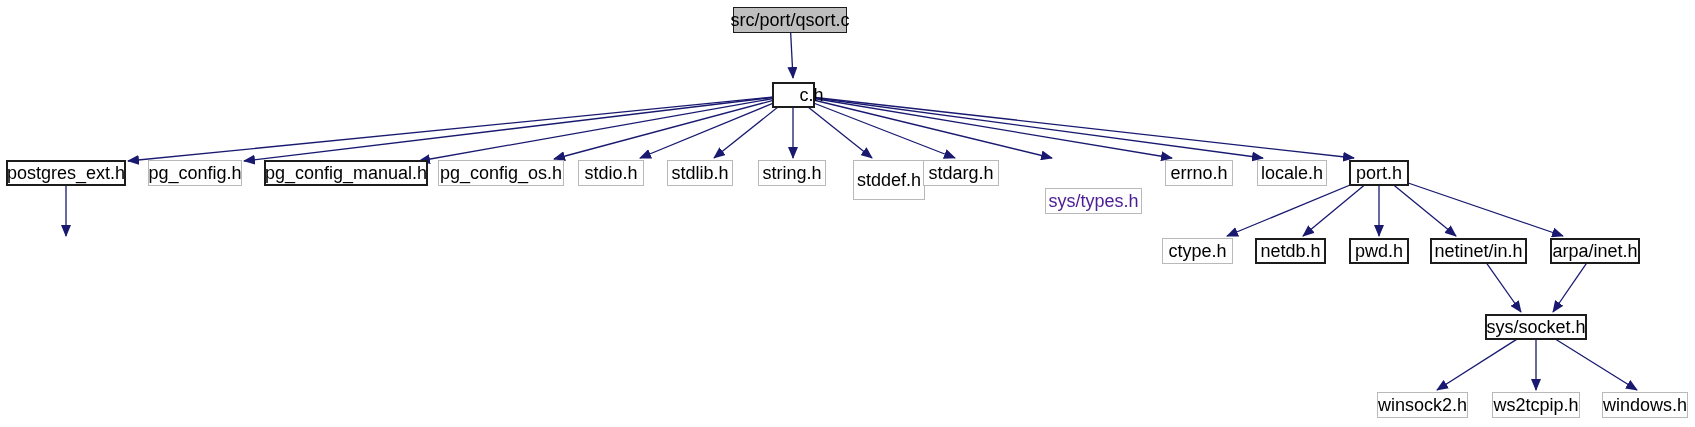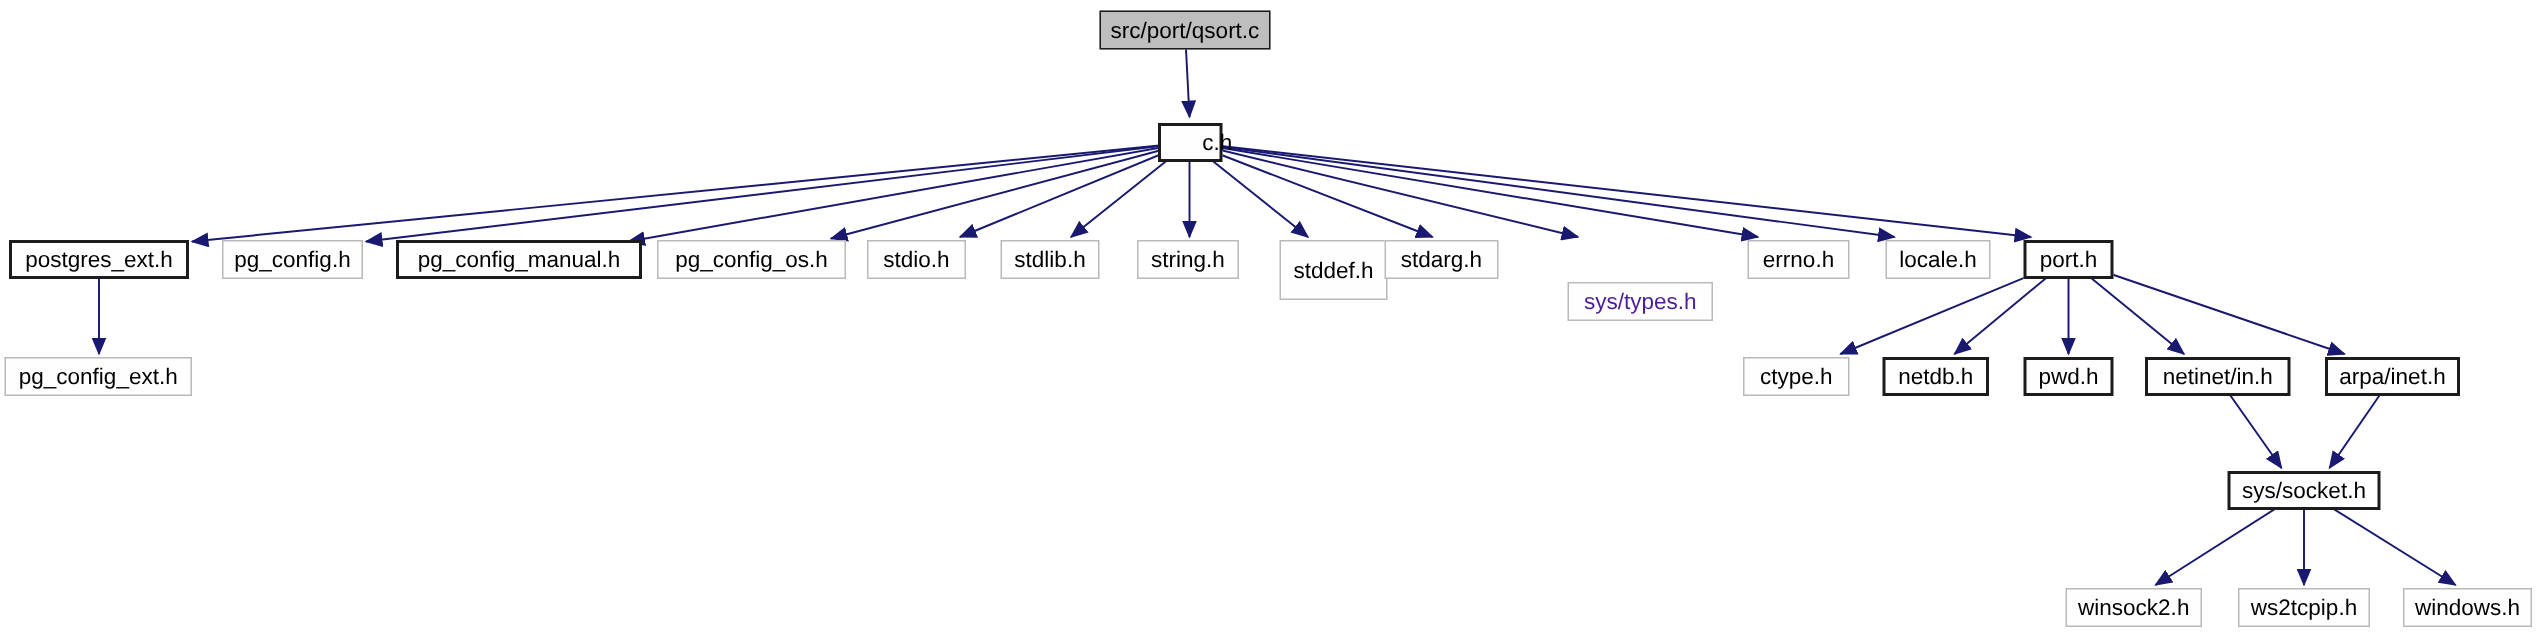--- a/index.html
+++ b/index.html
@@ -2,21 +2,21 @@
 <html><head>
 <meta charset="utf-8">
 <style>
   html,body{margin:0;padding:0;background:#ffffff;}
   #stage{position:relative;width:1695px;height:427px;background:#ffffff;overflow:hidden;
          font-family:"Liberation Sans",sans-serif;}
   #edge-layer{position:absolute;left:0;top:0;width:1695px;height:427px;}
   .node{position:absolute;box-sizing:border-box;background:#fefefe;
         border:1px solid #b9b9b9;color:#000;
         display:flex;align-items:center;justify-content:center;
-        font-size:15px;white-space:nowrap;}
+        font-size:18px;white-space:nowrap;}
   .node.linked{border:2px solid #1c1c1c;}
   .node.root{background:#bebebe;border:1.5px solid #1c1c1c;}
 </style>
 </head>
 <body>
 
 <div id="stage" style="background: rgb(255, 255, 255);">
   <svg id="edge-layer" width="1695" height="427" viewBox="0 0 1695 427" xmlns="http://www.w3.org/2000/svg">
     <defs>
       <marker id="arrowhead" markerUnits="userSpaceOnUse" markerWidth="13" markerHeight="10" refX="11" refY="5" orient="auto">
@@ -60,21 +60,20 @@
     <div class="node plain" style="left: 438px; top: 160px; width: 126px; height: 26px; border-color: rgb(185, 185, 185); color: rgb(0, 0, 0);">pg_config_os.h</div>
     <div class="node plain" style="left: 578px; top: 160px; width: 66px; height: 26px; border-color: rgb(185, 185, 185); color: rgb(0, 0, 0);">stdio.h</div>
     <div class="node plain" style="left: 667px; top: 160px; width: 66px; height: 26px; border-color: rgb(185, 185, 185); color: rgb(0, 0, 0);">stdlib.h</div>
     <div class="node plain" style="left: 758px; top: 160px; width: 68px; height: 26px; border-color: rgb(185, 185, 185); color: rgb(0, 0, 0);">string.h</div>
     <div class="node plain" style="left: 853px; top: 160px; width: 72px; height: 40px; border-color: rgb(185, 185, 185); color: rgb(0, 0, 0);">stddef.h</div>
     <div class="node plain" style="left: 923px; top: 160px; width: 76px; height: 26px; border-color: rgb(185, 185, 185); color: rgb(0, 0, 0);">stdarg.h</div>
     <div class="node plain" style="left: 1045px; top: 160px; width: 97px; height: 26px; border-color: rgb(185, 185, 185); color: #4c1d95; margin-top: 28px;">sys/types.h</div>
     <div class="node plain" style="left: 1165px; top: 160px; width: 68px; height: 26px; border-color: rgb(185, 185, 185); color: rgb(0, 0, 0);">errno.h</div>
     <div class="node plain" style="left: 1257px; top: 160px; width: 70px; height: 26px; border-color: rgb(185, 185, 185); color: rgb(0, 0, 0);">locale.h</div>
     <div class="node linked" style="left: 1349px; top: 160px; width: 60px; height: 26px; border-color: rgb(28, 28, 28); color: rgb(0, 0, 0);">port.h</div>
-    <div class="node plain" style="left: 3px; top: 238px; width: 125px; height: 26px; border-color: rgb(185, 185, 185); color: rgb(0, 0, 0);">pg_config_ext.h</div>
     <div class="node plain" style="left: 1162px; top: 238px; width: 71px; height: 26px; border-color: rgb(185, 185, 185); color: rgb(0, 0, 0);">ctype.h</div>
     <div class="node linked" style="left: 1255px; top: 238px; width: 71px; height: 26px; border-color: rgb(28, 28, 28); color: rgb(0, 0, 0);">netdb.h</div>
     <div class="node linked" style="left: 1349px; top: 238px; width: 60px; height: 26px; border-color: rgb(28, 28, 28); color: rgb(0, 0, 0);">pwd.h</div>
     <div class="node linked" style="left: 1430px; top: 238px; width: 97px; height: 26px; border-color: rgb(28, 28, 28); color: rgb(0, 0, 0);">netinet/in.h</div>
     <div class="node linked" style="left: 1550px; top: 238px; width: 90px; height: 26px; border-color: rgb(28, 28, 28); color: rgb(0, 0, 0);">arpa/inet.h</div>
     <div class="node linked" style="left: 1485px; top: 314px; width: 102px; height: 26px; border-color: rgb(28, 28, 28); color: rgb(0, 0, 0);">sys/socket.h</div>
     <div class="node plain" style="left: 1377px; top: 392px; width: 91px; height: 26px; border-color: rgb(185, 185, 185); color: rgb(0, 0, 0);">winsock2.h</div>
     <div class="node plain" style="left: 1492px; top: 392px; width: 88px; height: 26px; border-color: rgb(185, 185, 185); color: rgb(0, 0, 0);">ws2tcpip.h</div>
     <div class="node plain" style="left: 1602px; top: 392px; width: 86px; height: 26px; border-color: rgb(185, 185, 185); color: rgb(0, 0, 0);">windows.h</div>
   </div>

